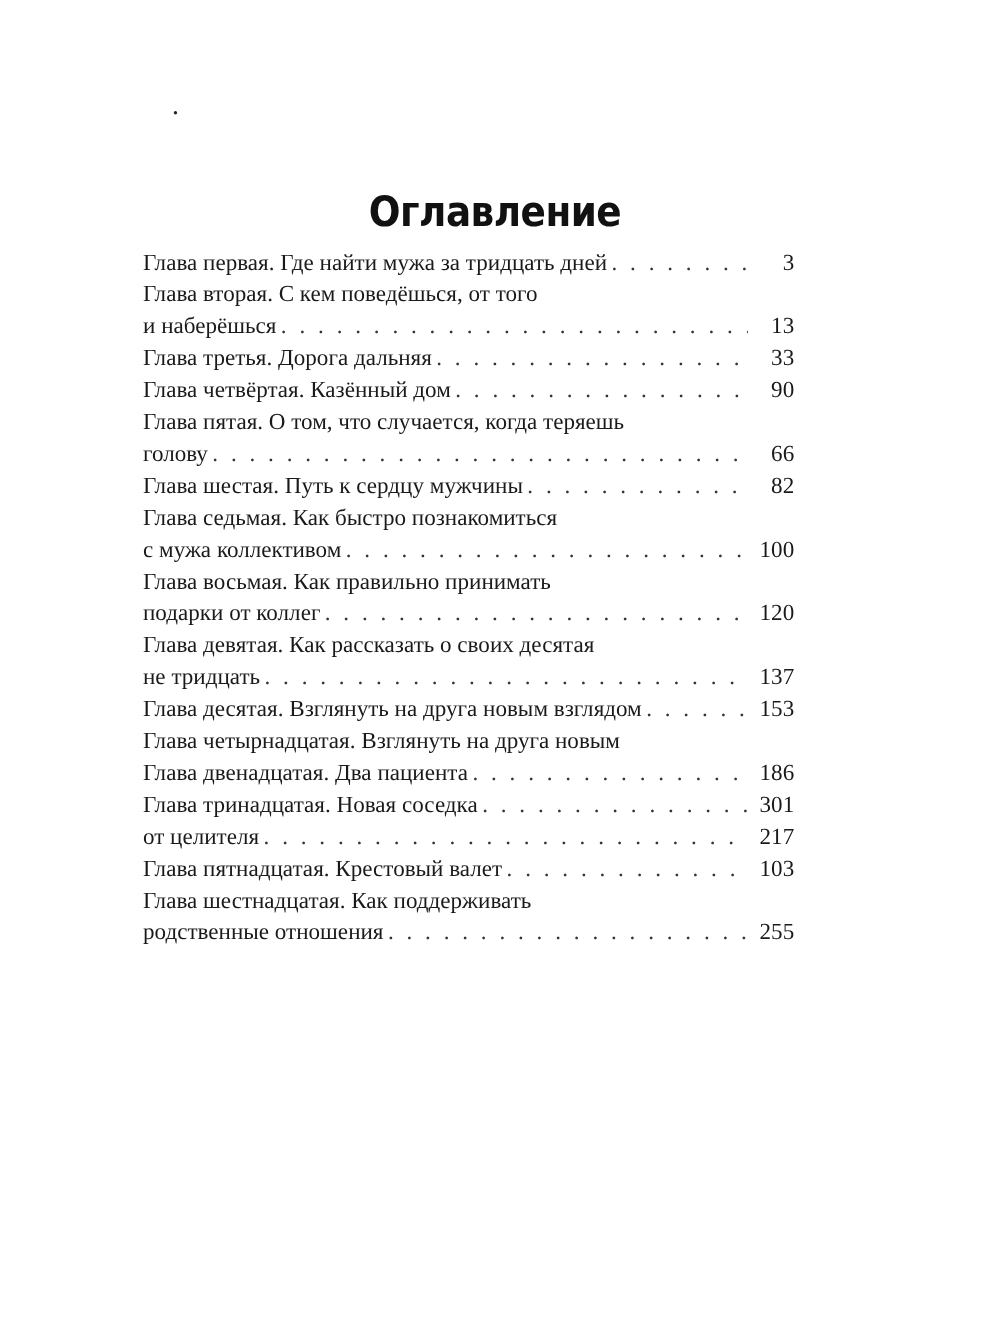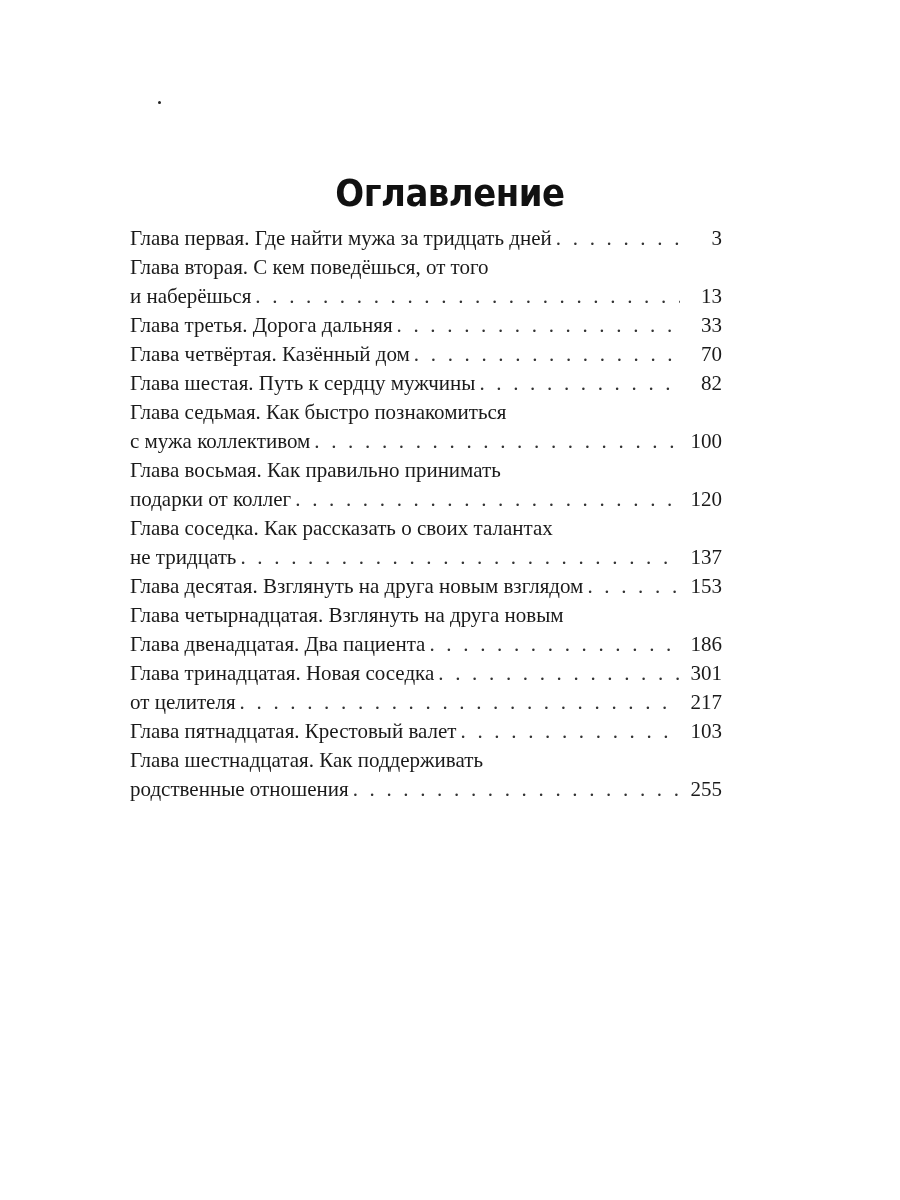--- a/index.html
+++ b/index.html
@@ -107,21 +107,31 @@
       <div class="line">
         <span class="text">Глава третья. Дорога дальняя</span>
         <span class="leader"></span>
         <span class="page">33</span>
       </div>
     </li>
     <li class="toc-entry">
       <div class="line">
         <span class="text">Глава четвёртая. Казённый дом</span>
         <span class="leader"></span>
-        <span class="page">70</span>
+        <span class="page">90</span>
+      </div>
+    </li>
+    <li class="toc-entry">
+      <div class="line">
+        <span class="text">Глава пятая. О том, что случается, когда теряешь</span>
+      </div>
+      <div class="line">
+        <span class="text">голову</span>
+        <span class="leader"></span>
+        <span class="page">66</span>
       </div>
     </li>
     <li class="toc-entry">
       <div class="line">
         <span class="text">Глава шестая. Путь к сердцу мужчины</span>
         <span class="leader"></span>
         <span class="page">82</span>
       </div>
     </li>
     <li class="toc-entry">
@@ -139,21 +149,21 @@
         <span class="text">Глава восьмая. Как правильно принимать</span>
       </div>
       <div class="line">
         <span class="text">подарки от коллег</span>
         <span class="leader"></span>
         <span class="page">120</span>
       </div>
     </li>
     <li class="toc-entry">
       <div class="line">
-        <span class="text">Глава соседка. Как рассказать о своих талантах</span>
+        <span class="text">Глава девятая. Как рассказать о своих десятая</span>
       </div>
       <div class="line">
         <span class="text">не тридцать</span>
         <span class="leader"></span>
         <span class="page">137</span>
       </div>
     </li>
     <li class="toc-entry">
       <div class="line">
         <span class="text">Глава десятая. Взглянуть на друга новым взглядом</span>

